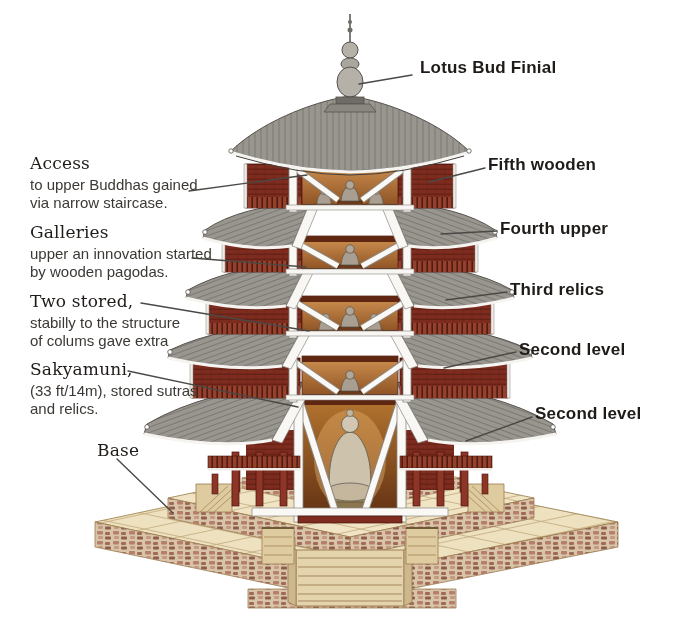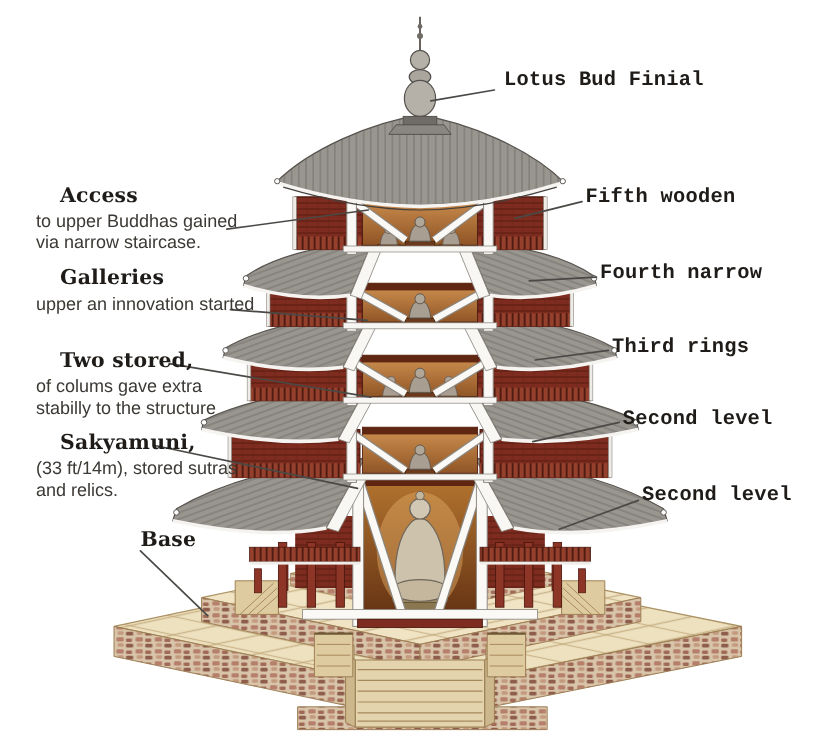--- a/index.html
+++ b/index.html
@@ -1,23 +1,23 @@
 <!DOCTYPE html>
 <html style="--background: #ffffff; --leader-line: #4b4946; --label-text: #1e1b18; --body-text: #3c3935; --roof-gray: #99958f; --wood-red: #7d2c1f; --railing-red: #95402c; --interior-amber: #c08244; --beam-white: #faf9f6; --stone-cream: #ede1bf; --rubble-brown: #b67f6b; --statue-gray: #cdc2ab;"><head>
 <meta charset="utf-8">
 <style>
   html,body{margin:0;padding:0;background:#fff;}
   .canvas{position:relative;width:700px;height:630px;background:var(--background,#ffffff);
           font-family:"Liberation Sans",sans-serif;overflow:hidden;}
   .canvas svg{position:absolute;left:0;top:0;}
   .callout{position:absolute;color:var(--body-text,#3c3935);}
-  .callout .term{font-family:"DejaVu Serif",serif;font-weight:700;font-size:17px;
-                 color:var(--label-text,#1e1b18);margin-bottom:3px;white-space:nowrap;letter-spacing:.2px;margin-left:20px;}
+  .callout .term{font-family:"DejaVu Serif",serif;font-weight:400;font-size:17px;
+                 color:var(--label-text,#1e1b18);margin-bottom:3px;white-space:nowrap;letter-spacing:.2px;}
   .callout .line{font-size:15px;line-height:18px;white-space:nowrap;}
-  .rlabel{position:absolute;font-family:Liberation Mono, monospace;font-weight:700;font-size:17px;
+  .rlabel{position:absolute;font-family:Liberation Sans, sans-serif;font-weight:700;font-size:17px;
           color:var(--label-text,#1e1b18);white-space:nowrap;letter-spacing:.2px;}
 </style>
 </head>
 <body>
 
 <div class="canvas">
 
 <svg width="700" height="630" viewBox="0 0 700 630">
   <defs>
     <linearGradient id="amberG" x1="0" y1="0" x2="0" y2="1">
@@ -357,37 +357,38 @@
 
 <div class="callout" style="left:30px;top:153px">
   <div class="term">Access</div>
   <div class="line">to upper Buddhas gained</div>
   <div class="line">via narrow staircase.</div>
 </div>
 
 <div class="callout" style="left:30px;top:222px">
   <div class="term">Galleries</div>
   <div class="line">upper an innovation started</div>
+  <div class="line">by wooden pagodas.</div>
 </div>
 
 <div class="callout" style="left:30px;top:291px">
   <div class="term">Two stored,</div>
+  <div class="line">stabilly to the structure</div>
   <div class="line">of colums gave extra</div>
-  <div class="line">stabilly to the structure</div>
 </div>
 
 <div class="callout" style="left:30px;top:359px">
   <div class="term">Sakyamuni,</div>
   <div class="line">(33 ft/14m), stored sutras</div>
   <div class="line">and relics.</div>
 </div>
 
 <div class="callout" style="left:97px;top:440px">
   <div class="term">Base</div>
 </div>
 
 <div class="rlabel" style="left:420px;top:58px">Lotus Bud Finial</div>
 <div class="rlabel" style="left:488px;top:155px">Fifth wooden</div>
-<div class="rlabel" style="left:500px;top:219px">Fourth narrow</div>
-<div class="rlabel" style="left:510px;top:280px">Third rings</div>
+<div class="rlabel" style="left:500px;top:219px">Fourth upper</div>
+<div class="rlabel" style="left:510px;top:280px">Third relics</div>
 <div class="rlabel" style="left:519px;top:340px">Second level</div>
 <div class="rlabel" style="left:535px;top:404px">Second level</div>
 
 </div>
 </body></html>

